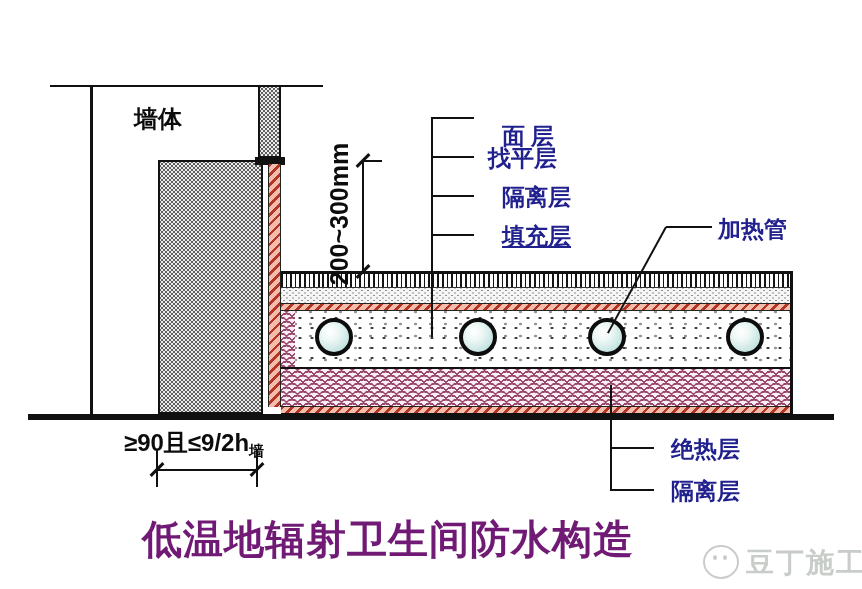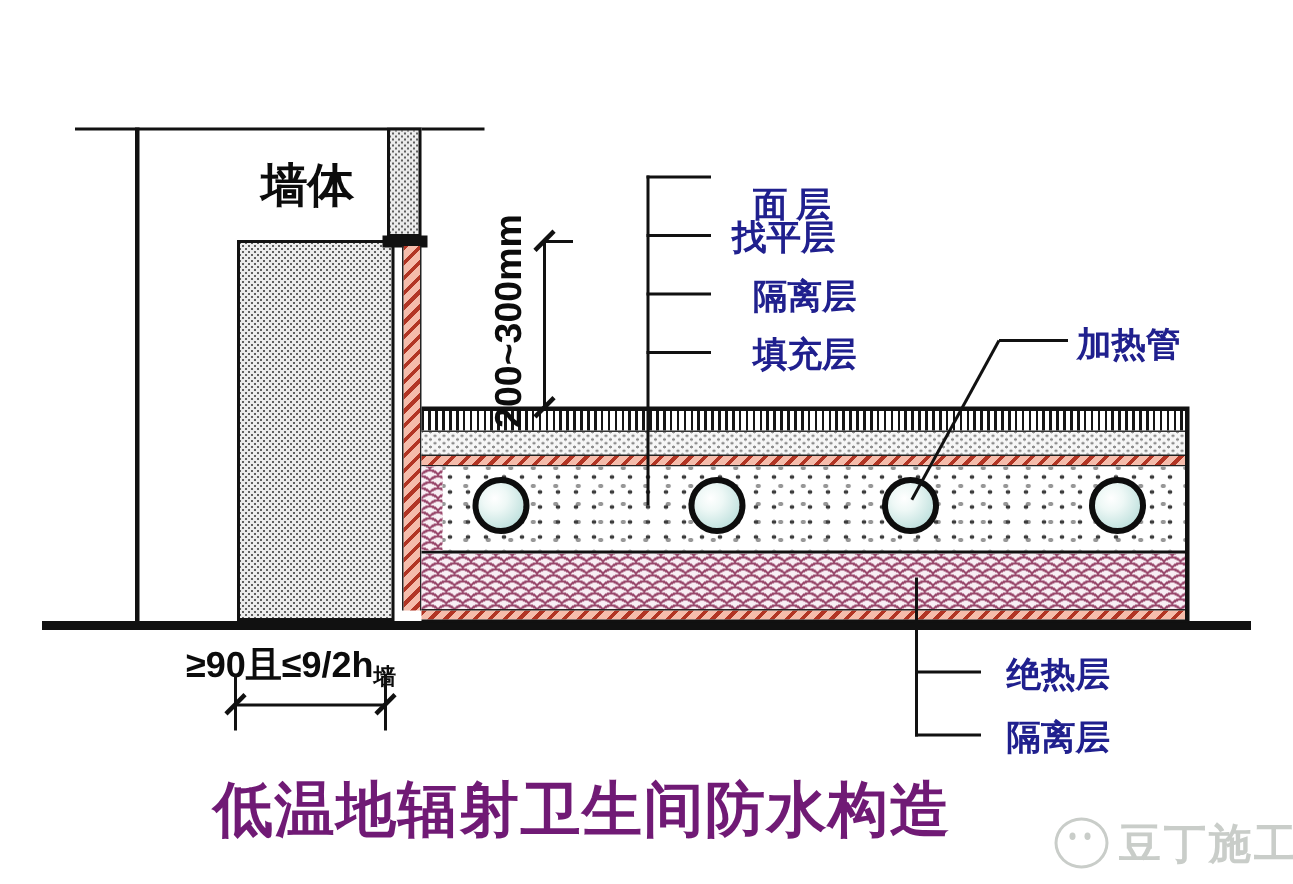--- a/index.html
+++ b/index.html
@@ -48,21 +48,21 @@
 
   <div class="line" style="left:50px;top:85px;width:273px;height:2px;"></div>
   <div class="line" style="left:90px;top:85px;width:3px;height:330px;"></div>
   <div class="line" style="left:28px;top:414px;width:806px;height:6px;"></div>
 
   <div class="abs stipple-wall" style="left:158px;top:160px;width:105px;height:254px;border:2px solid #111;box-sizing:border-box;"></div>
   <div class="abs stipple-wall" style="left:258px;top:85px;width:23px;height:73px;border:2px solid #111;box-sizing:border-box;"></div>
   <div class="abs" style="left:255px;top:157px;width:30px;height:8px;background:#111;"></div>
   <div class="abs hatch-red" style="left:268px;top:164px;width:13px;height:243px;border-left:1px solid #222;border-right:1px solid #222;box-sizing:border-box;"></div>
 
-  <div class="black-bold" style="left:134px;top:103px;font-size:31px;font-family:'Liberation Serif',serif;margin-left:40px;">墙体</div>
+  <div class="black-bold" style="left:134px;top:103px;font-size:24px;font-family:'Liberation Serif',serif;">墙体</div>
 
   <div class="abs" style="left:281px;top:271px;width:509px;height:144px;border-right:3px solid #111;box-sizing:content-box;">
     <div class="vhatch" style="height:13px;border-top:3px solid #111;border-bottom:1px solid #333;"></div>
     <div class="stipple-light" style="height:15px;"></div>
     <div class="hatch-red" style="height:6px;border-top:1px solid #222;border-bottom:1px solid #222;"></div>
     <div class="stipple-sparse" style="height:56px;border-bottom:2px solid #111;position:relative;">
       <div class="scales" style="position:absolute;left:0;top:0;width:14px;height:100%;"></div>
     </div>
     <div class="scales" style="height:37px;"></div>
     <div class="hatch-red" style="height:6px;border-top:1px solid #222;border-bottom:2px solid #111;"></div>
@@ -80,21 +80,21 @@
   <div class="black-bold" style="left:258px;top:201px;width:160px;height:26px;font-size:25px;text-align:center;transform:rotate(-90deg);">200~300mm</div>
 
   <div class="line" style="left:431px;top:117px;width:2px;height:220px;"></div>
   <div class="line" style="left:431px;top:117px;width:43px;height:2px;"></div>
   <div class="line" style="left:431px;top:156px;width:43px;height:2px;"></div>
   <div class="line" style="left:431px;top:195px;width:43px;height:2px;"></div>
   <div class="line" style="left:431px;top:234px;width:43px;height:2px;"></div>
   <div class="blue-label" style="left:502px;top:121px;">面 层</div>
   <div class="blue-label" style="left:488px;top:143px;">找平层</div>
   <div class="blue-label" style="left:502px;top:182px;">隔离层</div>
-  <div class="blue-label" style="left:502px;top:221px;">填充层</div>
+  <div class="blue-label" style="left:502px;top:221px;text-decoration:underline;">填充层</div>
 
   <div class="line" style="left:666px;top:226px;width:46px;height:2px;"></div>
   <div class="line" style="left:666px;top:226px;width:121px;height:2px;transform:rotate(118.7deg);transform-origin:0 50%;"></div>
   <div class="blue-label" style="left:718px;top:214px;">加热管</div>
 
   <div class="line" style="left:610px;top:385px;width:2px;height:106px;"></div>
   <div class="line" style="left:610px;top:447px;width:44px;height:2px;"></div>
   <div class="line" style="left:610px;top:489px;width:44px;height:2px;"></div>
   <div class="blue-label" style="left:671px;top:434px;">绝热层</div>
   <div class="blue-label" style="left:671px;top:476px;">隔离层</div>

